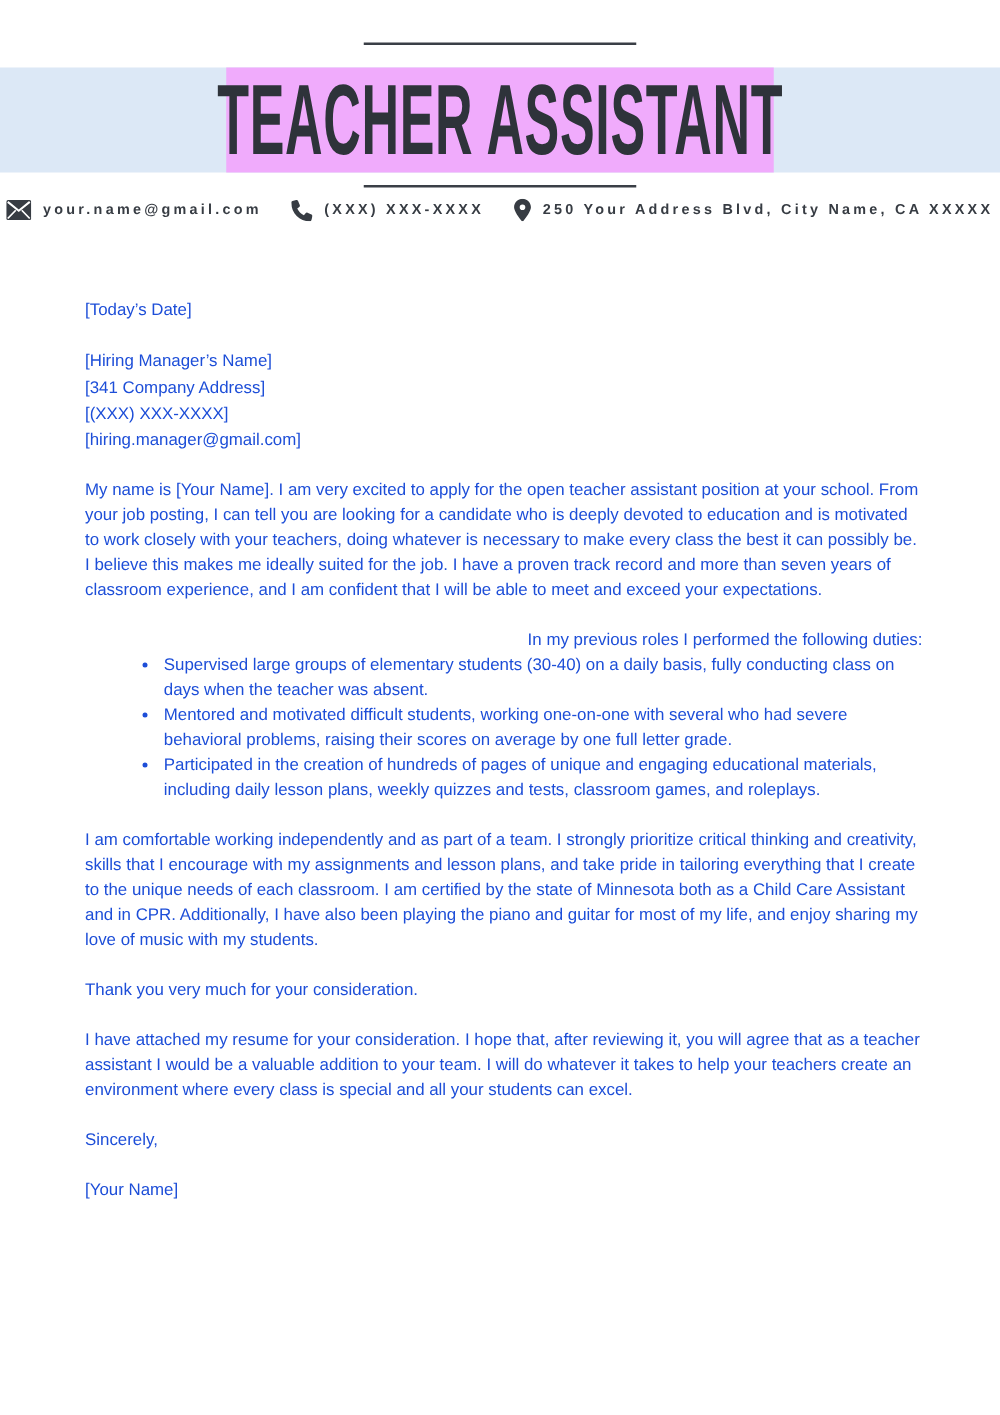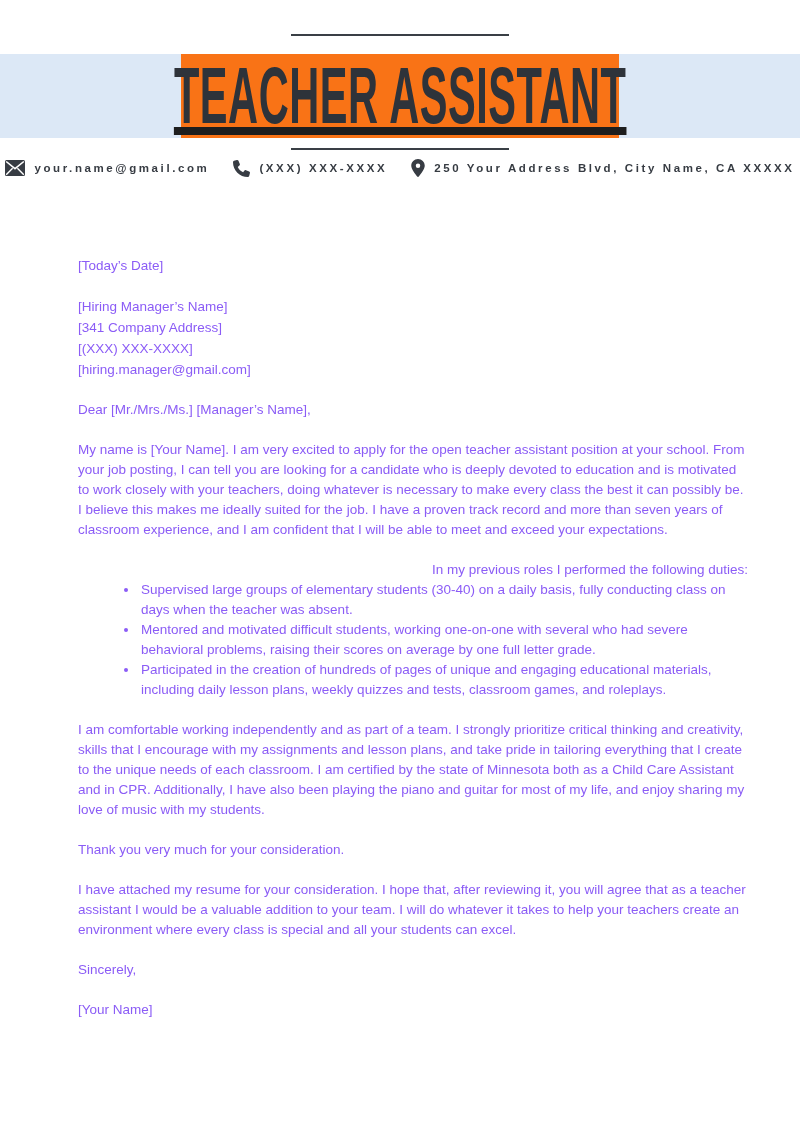--- a/index.html
+++ b/index.html
@@ -37,25 +37,24 @@
     height: 84px;
     background: #dce8f6;
   }
   .title-box {
     position: absolute;
     left: 50%;
     top: 0;
     transform: translateX(-50%);
     width: 438px;
     height: 84px;
-    background: #f97316;
+    background: #f0abfc;
     display: flex;
     align-items: center;
     justify-content: center;
-    text-decoration: underline;
   }
   .page-title {
     margin: 0;
     font-size: 80px;
     line-height: 80px;
     font-weight: 700;
     letter-spacing: 1px;
     color: #2e333a;
     white-space: nowrap;
     transform: scaleX(0.52);
@@ -81,26 +80,25 @@
     font-size: 11.5px;
     letter-spacing: 2.6px;
     color: #373c43;
   }
   .contact-item svg { flex: 0 0 auto; display: block; }
 
   
   .letter {
     position: absolute;
     top: 238px;
-    left: 78px;
+    left: 68px;
     width: 670px;
     font-size: 13.5px;
     line-height: 20px;
-    color: #8b5cf6;
-    margin-top: 18px;
+    color: #1d4ed8;
   }
   .letter p { margin: 0 0 20px 0; }
   .letter .no-gap { margin-bottom: 0; text-align: right; }
   .recipient-block { margin: 0 0 20px 0; }
   .recipient-block div { line-height: 21px; }
   ul.duties {
     margin: 0 0 20px 0;
     padding-left: 61px;
   }
   ul.duties li {
@@ -150,21 +148,20 @@
 
     <p>[Today’s Date]</p>
 
     <div class="recipient-block">
       <div>[Hiring Manager’s Name]</div>
       <div>[341 Company Address]</div>
       <div>[(XXX) XXX-XXXX]</div>
       <div>[hiring.manager@gmail.com]</div>
     </div>
 
-    <p>Dear [Mr./Mrs./Ms.] [Manager’s Name],</p>
 
     <p>My name is [Your Name]. I am very excited to apply for the open teacher assistant position at your school. From your job posting, I can tell you are looking for a candidate who is deeply devoted to education and is motivated to work closely with your teachers, doing whatever is necessary to make every class the best it can possibly be. I believe this makes me ideally suited for the job. I have a proven track record and more than seven years of classroom experience, and I am confident that I will be able to meet and exceed your expectations.</p>
 
     <p class="no-gap">In my previous roles I performed the following duties:</p>
 
     <ul class="duties">
       <li>Supervised large groups of elementary students (30-40) on a daily basis, fully conducting class on days when the teacher was absent.</li>
       <li>Mentored and motivated difficult students, working one-on-one with several who had severe behavioral problems, raising their scores on average by one full letter grade.</li>
       <li>Participated in the creation of hundreds of pages of unique and engaging educational materials, including daily lesson plans, weekly quizzes and tests, classroom games, and roleplays.</li>
     </ul>

